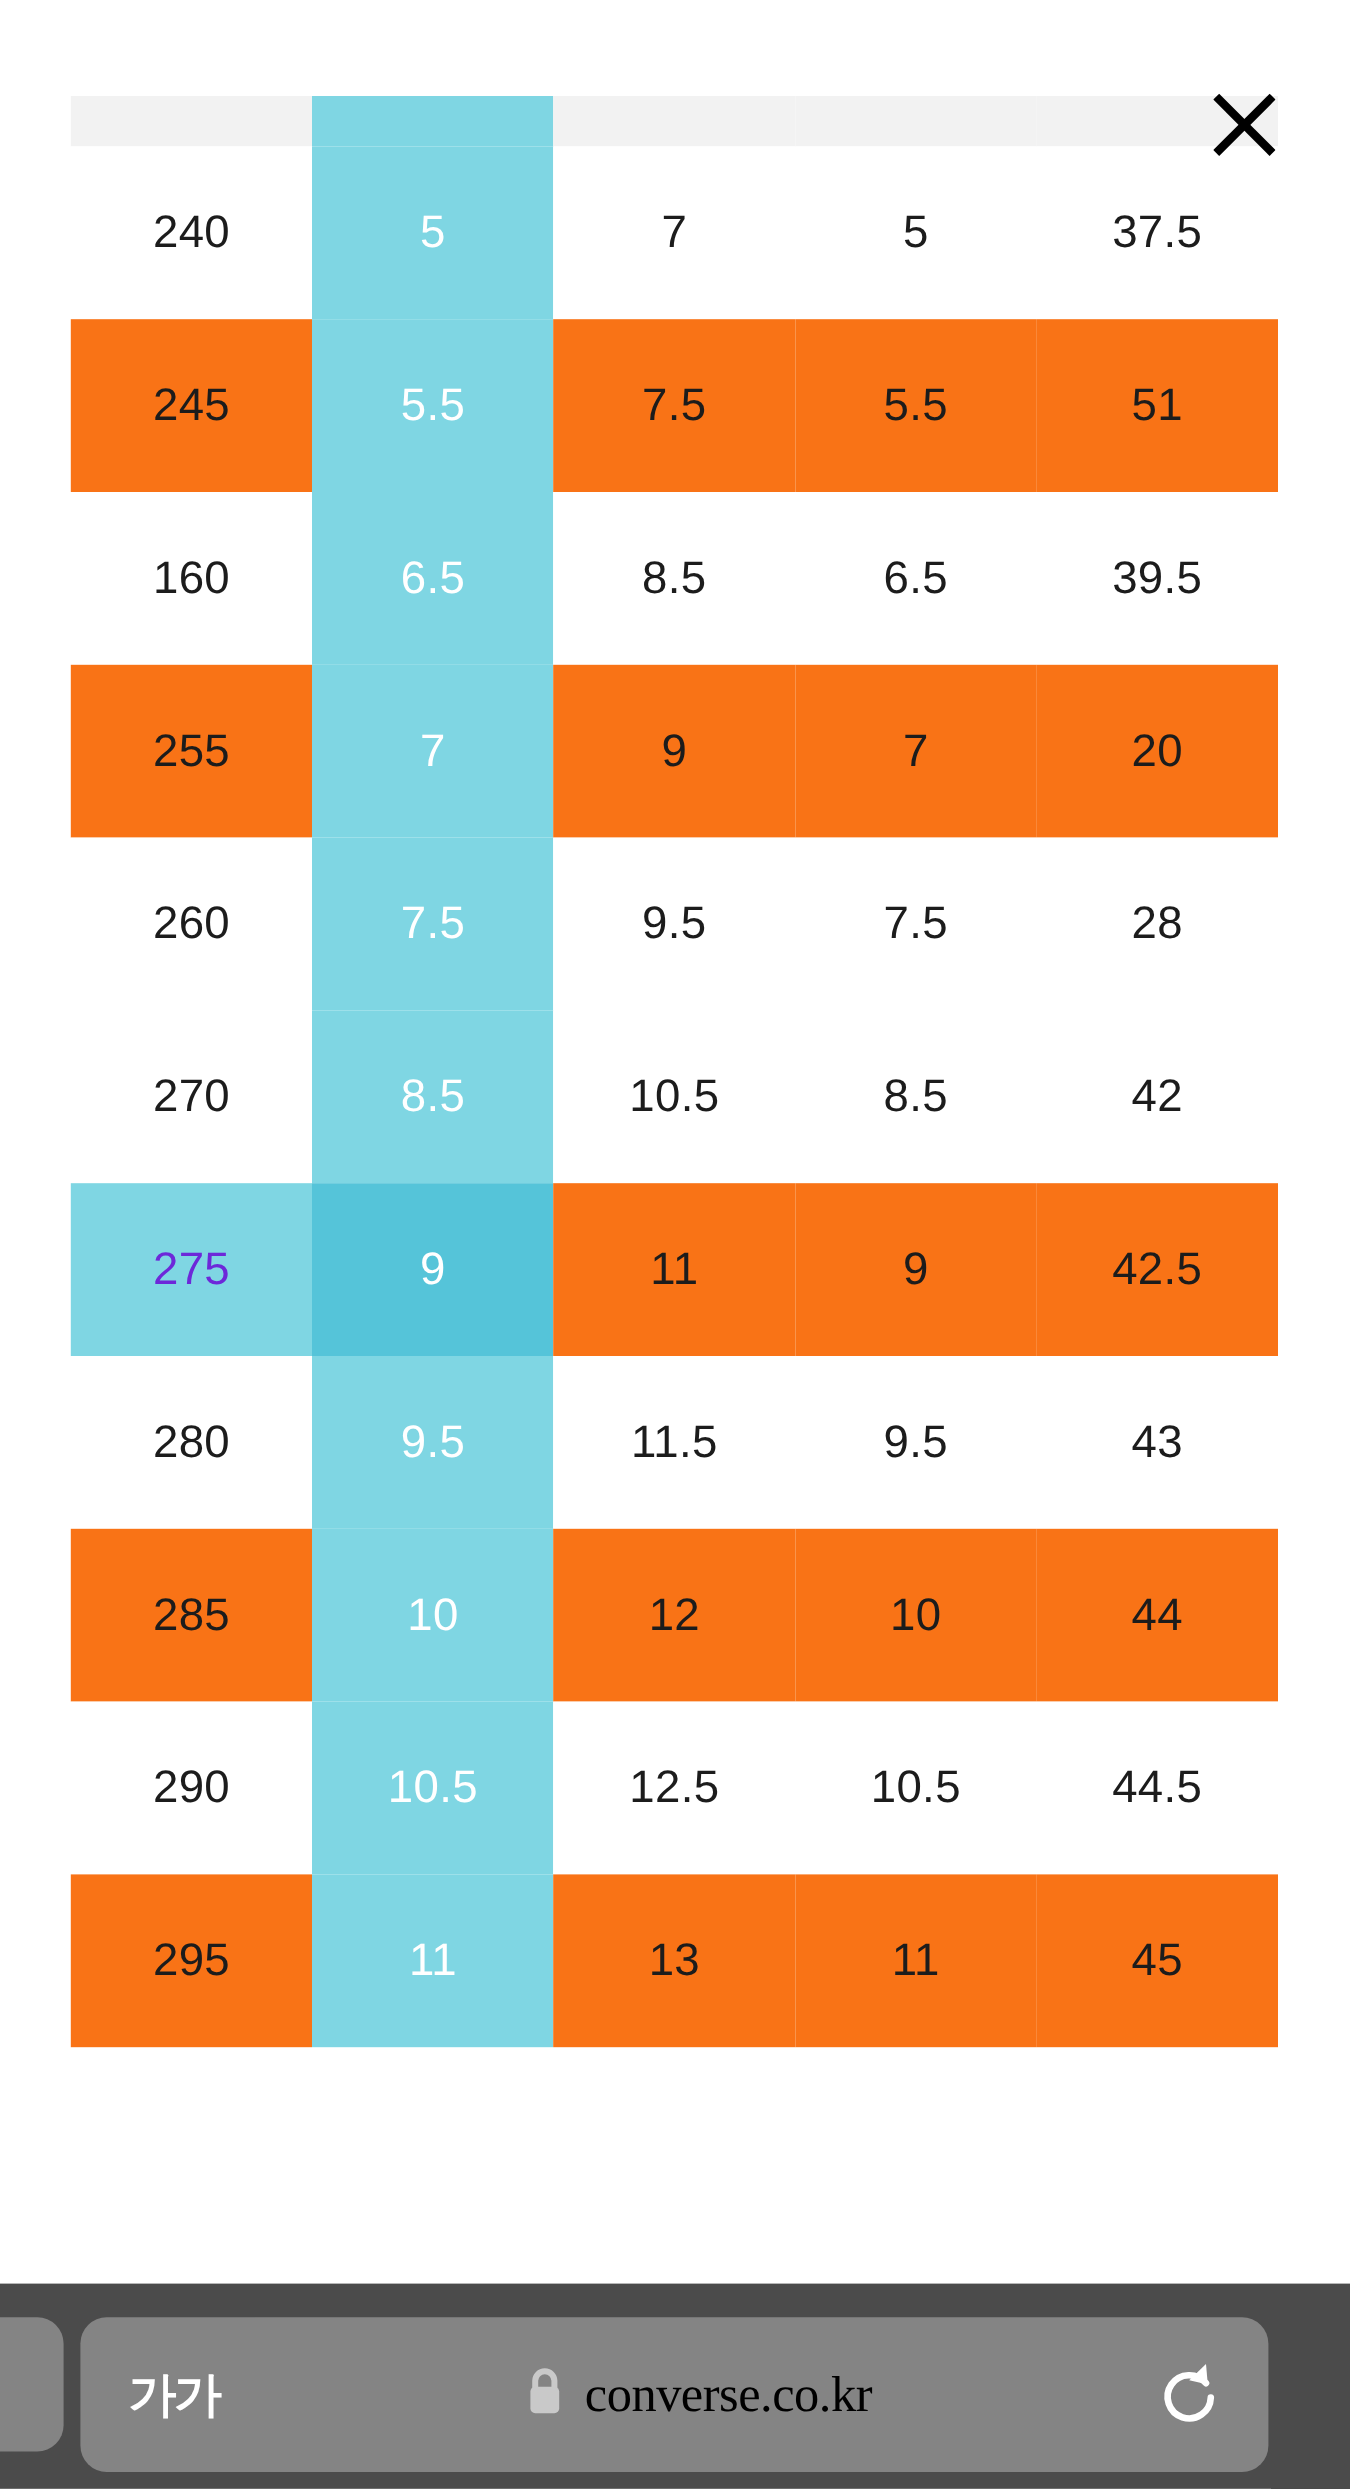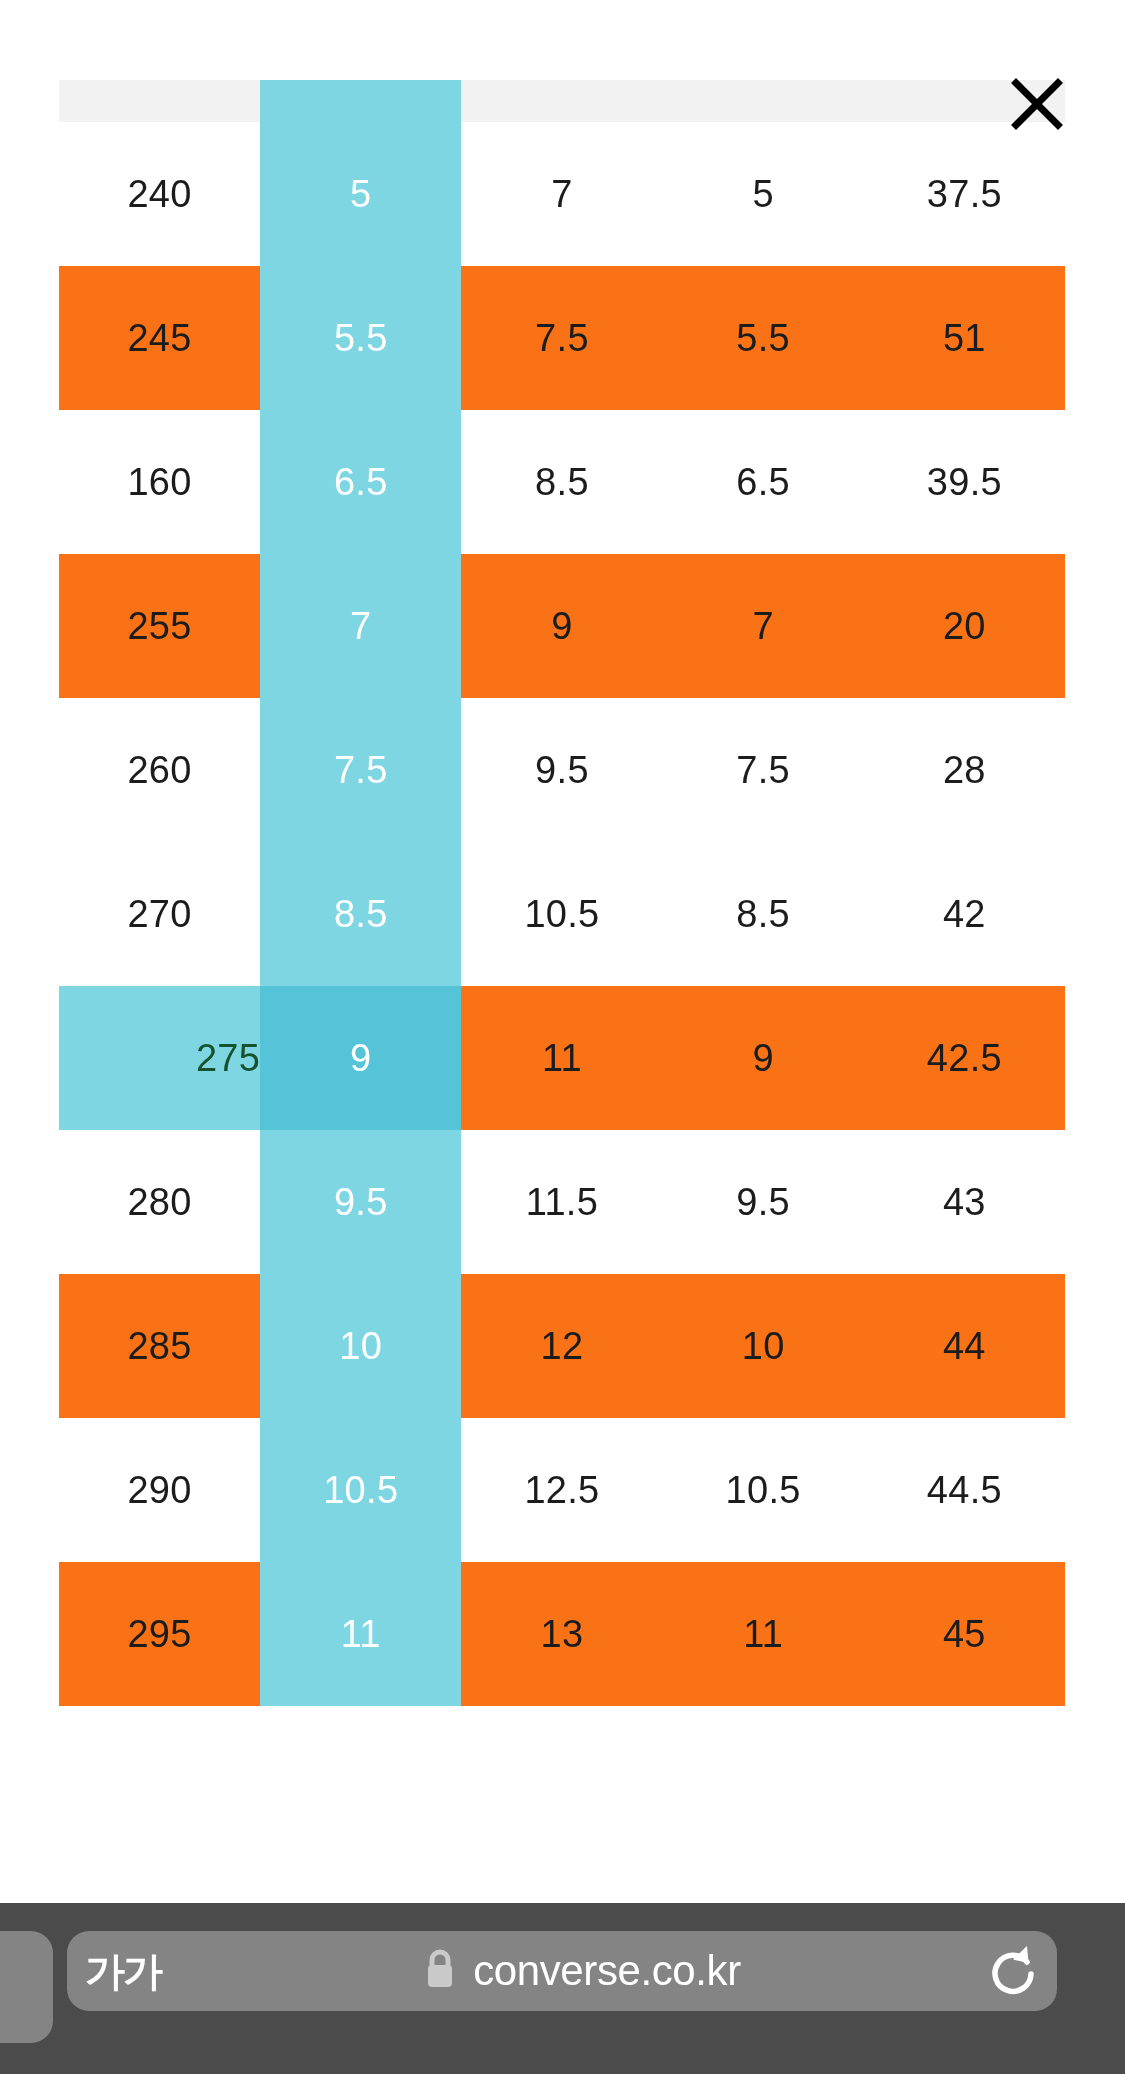--- a/index.html
+++ b/index.html
@@ -65,22 +65,21 @@
   table.size-table tbody tr.even td { background: #f97316; }
 
   
   table.size-table tbody tr td.hl-col {
     background: #7fd6e3 !important;
     color: #ffffff;
   }
   
   table.size-table tbody tr.hl-row td.hl-row-cell {
     background: #7fd6e3 !important;
-    color: #14532d;
-    text-align: right;
+    color: #6d28d9;
   }
   
   table.size-table tbody tr.hl-row td.hl-col {
     background: #55c4d9 !important;
     color: #ffffff;
   }
 
   
   #close-btn {
     position: absolute;
@@ -112,47 +111,48 @@
     width: 105px;
     height: 112px;
     background: #848484;
     border-radius: 22px;
   }
   #address-bar {
     position: absolute;
     left: 67px;
     top: 28px;
     width: 990px;
-    height: 80px;
+    height: 129px;
     background: #848484;
     border-radius: 22px;
     display: flex;
     align-items: center;
     box-sizing: border-box;
-    padding: 0 18px;
+    padding: 0 40px;
+    font-family: Liberation Serif, serif;
   }
   #aa-button {
     color: #ffffff;
     font-size: 40px;
     font-weight: 700;
     letter-spacing: -2px;
     white-space: nowrap;
     flex: 0 0 auto;
     width: 150px;
   }
   #url-group {
     flex: 1 1 auto;
     display: flex;
     align-items: center;
     justify-content: center;
     gap: 16px;
   }
   #lock-icon { display: block; flex: 0 0 auto; }
   #url-text {
-    color: #ffffff;
+    color: #000000;
     font-size: 42px;
     font-weight: 400;
     letter-spacing: -0.4px;
     white-space: nowrap;
   }
   #reload-button {
     flex: 0 0 auto;
     width: 110px;
     display: flex;
     justify-content: flex-end;

